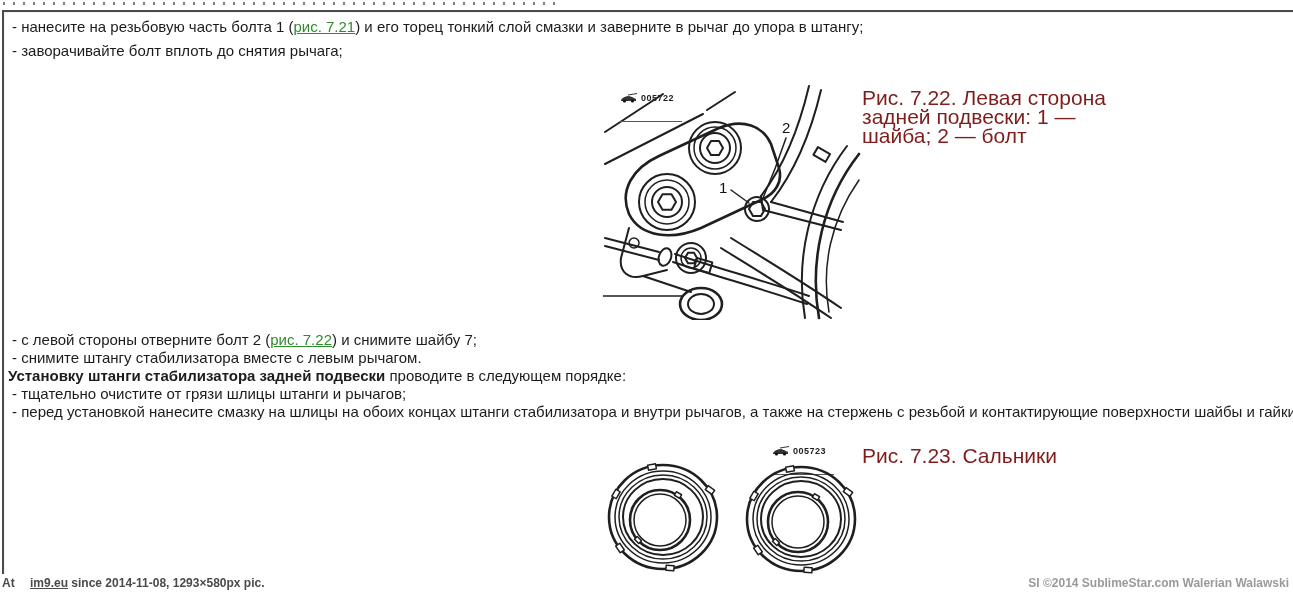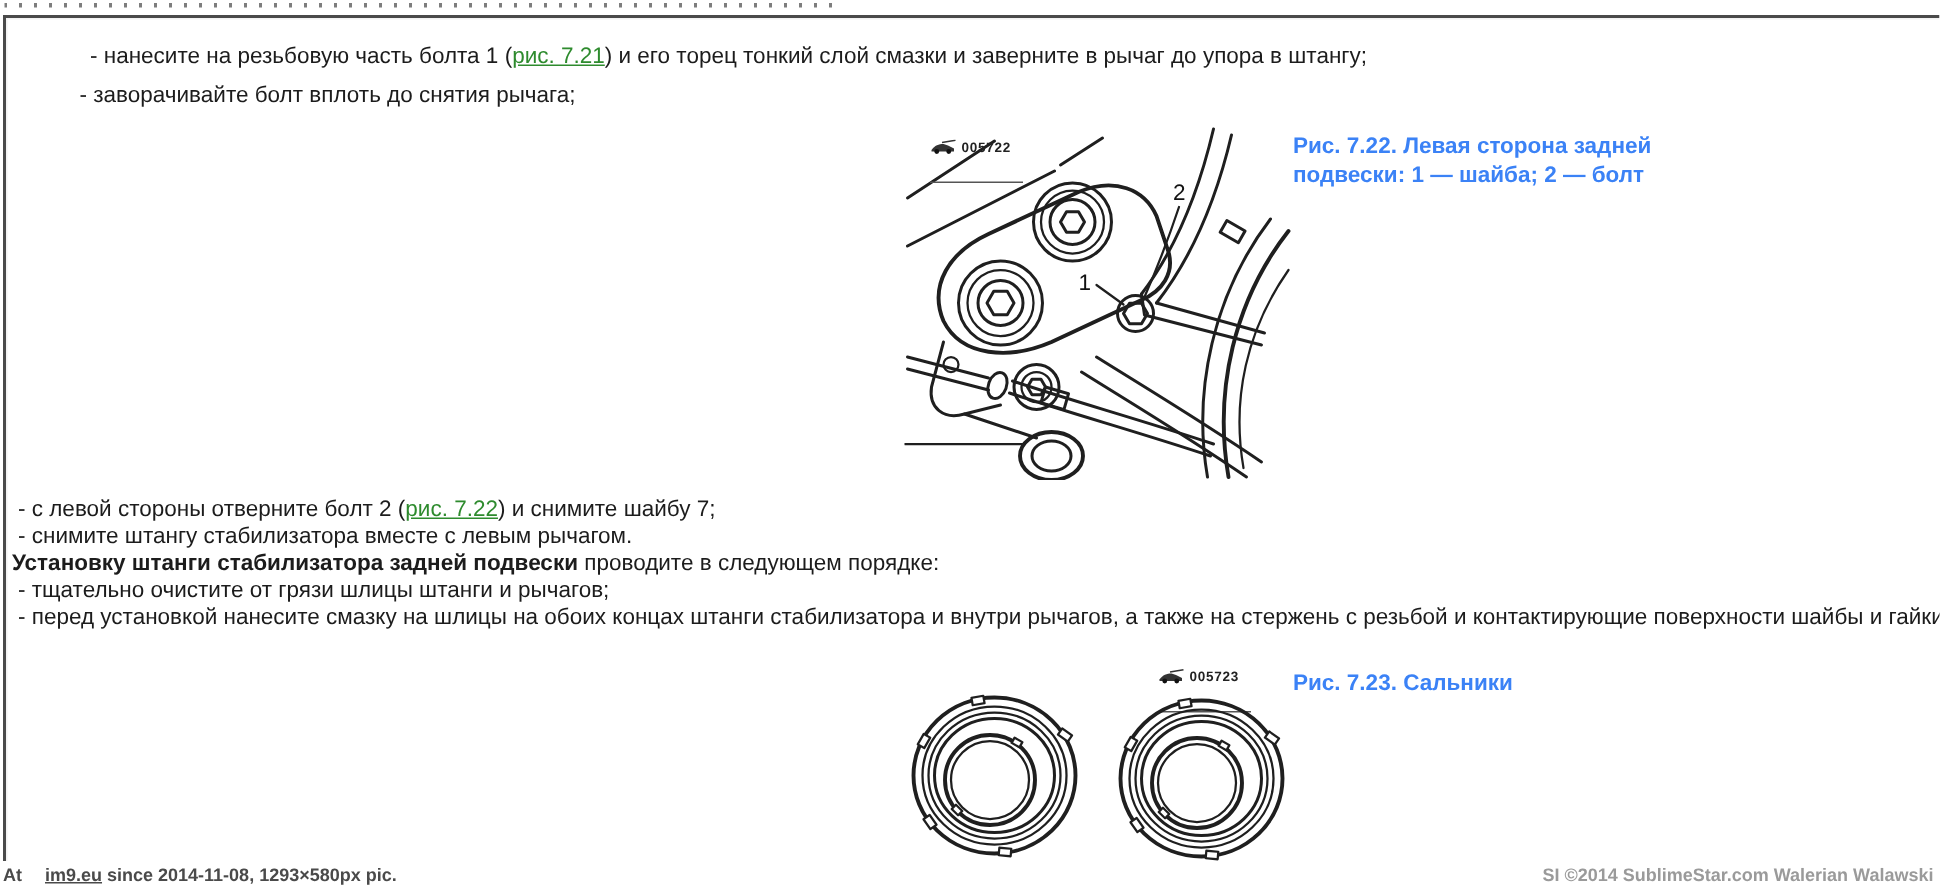--- a/index.html
+++ b/index.html
@@ -14,22 +14,22 @@
   
   .frame { position:absolute; left:2px; top:10px; width:1291px; height:564px;
     border-top:2px solid #4a4a4a; border-left:2px solid #4a4a4a;
     box-shadow:inset 1px 1px 0 #f2f2f2; background:#fff; }
 
   .textline { position:absolute; left:12px; font-size:15px; line-height:18px;
     color:#1c1c1c; white-space:nowrap; }
   .textline a { color:#2e8b2e; text-decoration:underline; cursor:pointer; }
   .lead-bold { font-weight:bold; }
 
-  .caption { position:absolute; left:862px; width:285px; font-size:15px;
-    line-height:19px; font-weight:bold; color:#3b82f6; }
+  .caption { position:absolute; left:862px; width:285px; font-size:21px;
+    line-height:19px; font-weight:normal; color:#7f1d1d; }
 
   .watermark { position:absolute; display:flex; align-items:center; gap:3px;
     border-bottom:1px solid #555; padding-bottom:18px; }
   .watermark .code { font-size:9px; letter-spacing:.5px; color:#222; font-weight:bold; }
 
   .figsvg { position:absolute; }
   .draw { stroke:#1f1f1f; stroke-width:2; fill:none; stroke-linecap:round; stroke-linejoin:round; }
   .thin { stroke-width:1.5; }
   .thick { stroke-width:2.6; }
   .tab  { fill:#fff; stroke:#1f1f1f; stroke-width:1.5; }
@@ -43,22 +43,22 @@
   .footer-right { position:absolute; right:4px; top:2px; color:#9a9a9a; white-space:nowrap;margin-left:24px; }
 </style>
 </head>
 <body>
 
 <div id="page">
 
   <div class="top-dots"></div>
   <div class="frame"></div>
 
-  <div class="textline" style="top:29px;margin-left:48px;"><span>- нанесите на резьбовую часть болта 1 (</span><a>рис. 7.21</a><span>) и его торец тонкий слой смазки и заверните в рычаг до упора в штангу;</span></div>
-  <div class="textline" style="top:55px;margin-left:41px;"><span>- заворачивайте болт вплоть до снятия рычага;</span></div>
+  <div class="textline" style="top:18px;"><span>- нанесите на резьбовую часть болта 1 (</span><a>рис. 7.21</a><span>) и его торец тонкий слой смазки и заверните в рычаг до упора в штангу;</span></div>
+  <div class="textline" style="top:42px;"><span>- заворачивайте болт вплоть до снятия рычага;</span></div>
 
   <svg class="figsvg" style="left:603px; top:80px;" width="258" height="240" viewBox="0 0 258 240">
     <g class="draw">
       <path d="M2,52 L60,14"></path>
       <path d="M2,84 L100,34"></path>
       <path d="M104,30 L132,12"></path>
     </g>
     <g class="draw">
       <path class="thick" d="M256,74 C220,120 206,180 216,238"></path>
       <path d="M244,66 C206,116 192,180 202,238"></path>

